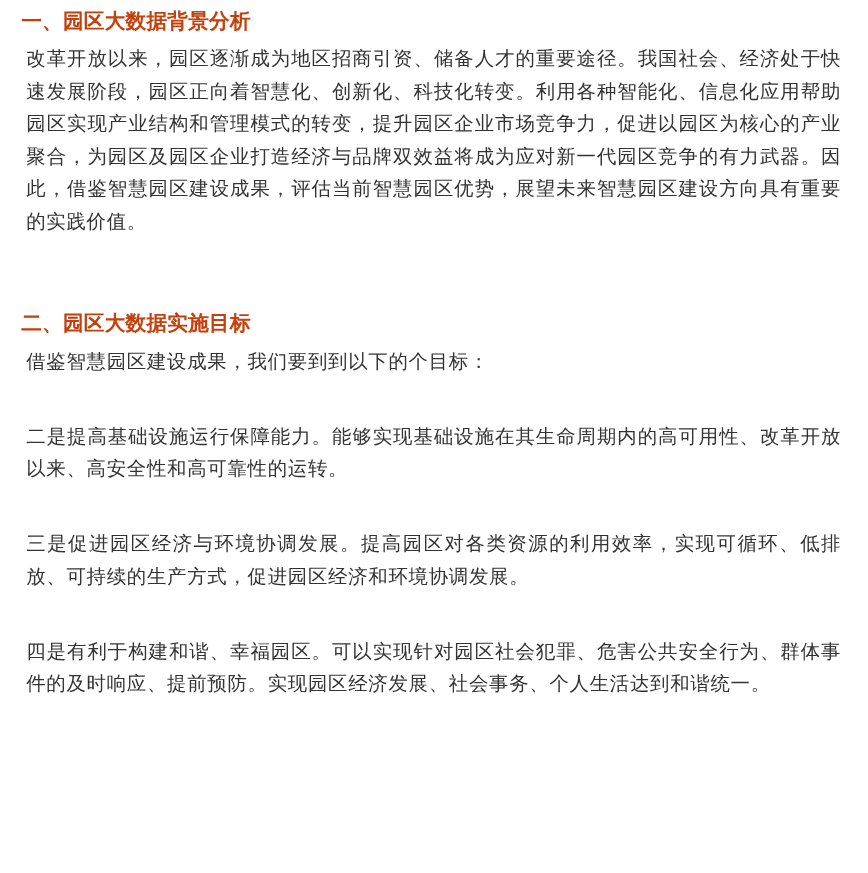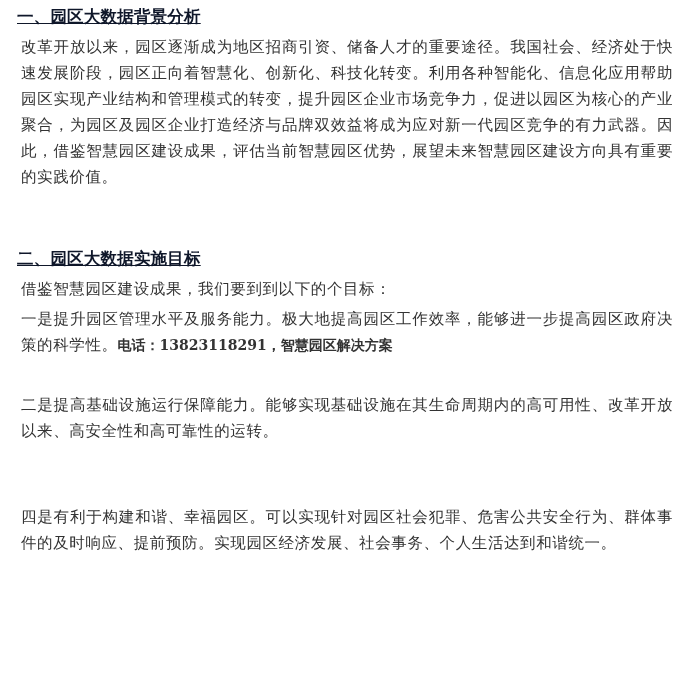--- a/index.html
+++ b/index.html
@@ -17,23 +17,22 @@
     .article {
       padding: 4px 0 0 17px;
       width: 660px;
       box-sizing: content-box;
     }
     .heading {
       font-size: 16.5px;
       font-weight: bold;
       line-height: 26px;
       margin: 0;
-      color: #0f172a;
+      color: #c2410c;
       letter-spacing: 0.2px;
-      text-decoration: underline;
     }
     .para {
       font-size: 15.5px;
       line-height: 26px;
       margin: 4px;
       letter-spacing: 0.6px;
       text-align: justify;
     }
     .gap {
       height: 26px;
@@ -49,19 +48,19 @@
 <body>
 
 <div class="article">
   <h2 class="heading">一、园区大数据背景分析</h2>
   <p class="para">改革开放以来，园区逐渐成为地区招商引资、储备人才的重要途径。我国社会、经济处于快速发展阶段，园区正向着智慧化、创新化、科技化转变。利用各种智能化、信息化应用帮助园区实现产业结构和管理模式的转变，提升园区企业市场竞争力，促进以园区为核心的产业聚合，为园区及园区企业打造经济与品牌双效益将成为应对新一代园区竞争的有力武器。因此，借鉴智慧园区建设成果，评估当前智慧园区优势，展望未来智慧园区建设方向具有重要的实践价值。</p>
   <div class="gap"></div>
   <div class="gap"></div>
 
   <h2 class="heading">二、园区大数据实施目标</h2>
   <p class="para">借鉴智慧园区建设成果，我们要到到以下的个目标：</p>
-  <p class="para"><span>一是提升园区管理水平及服务能力。极大地提高园区工作效率，能够进一步提高园区政府决策的科学性。</span><span class="serif-bold">电话：13823118291，智慧园区解决方案</span></p>
   <div class="gap"></div>
   <p class="para">二是提高基础设施运行保障能力。能够实现基础设施在其生命周期内的高可用性、改革开放以来、高安全性和高可靠性的运转。</p>
   <div class="gap"></div>
+  <p class="para">三是促进园区经济与环境协调发展。提高园区对各类资源的利用效率，实现可循环、低排放、可持续的生产方式，促进园区经济和环境协调发展。</p>
   <div class="gap"></div>
   <p class="para">四是有利于构建和谐、幸福园区。可以实现针对园区社会犯罪、危害公共安全行为、群体事件的及时响应、提前预防。实现园区经济发展、社会事务、个人生活达到和谐统一。</p>
 </div>
 
 </body></html>

